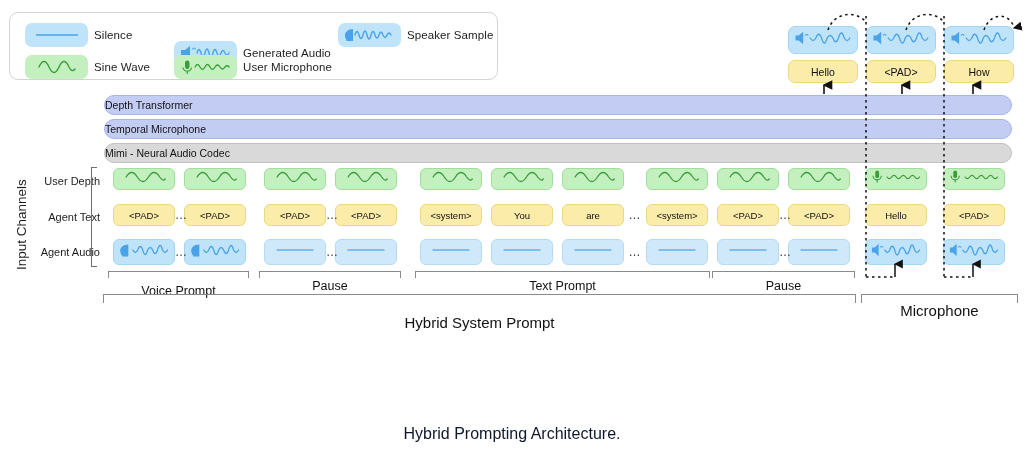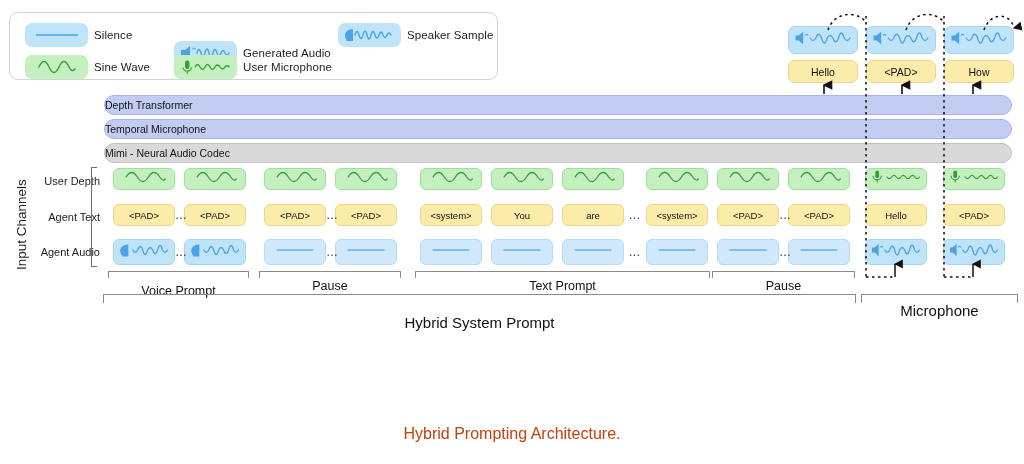--- a/index.html
+++ b/index.html
@@ -95,21 +95,21 @@
   }
   .gen-text{
     position:absolute;height:23px;border-radius:7px;background:#fbecaa;
     border:1px solid #e9d986;box-sizing:border-box;
     display:flex;align-items:center;justify-content:center;
     font-size:10.5px;color:#111;
   }
 
   .caption{
     position:absolute;left:0;width:1024px;top:425px;text-align:center;
-    font-size:16px;color:#c2410c;
+    font-size:16px;color:#0f172a;
   }
 
   svg.overlay{position:absolute;left:0;top:0;width:1024px;height:464px;pointer-events:none;}
 </style>
 </head>
 <body>
 
 <div id="stage">
 
   <div class="legend-box">

